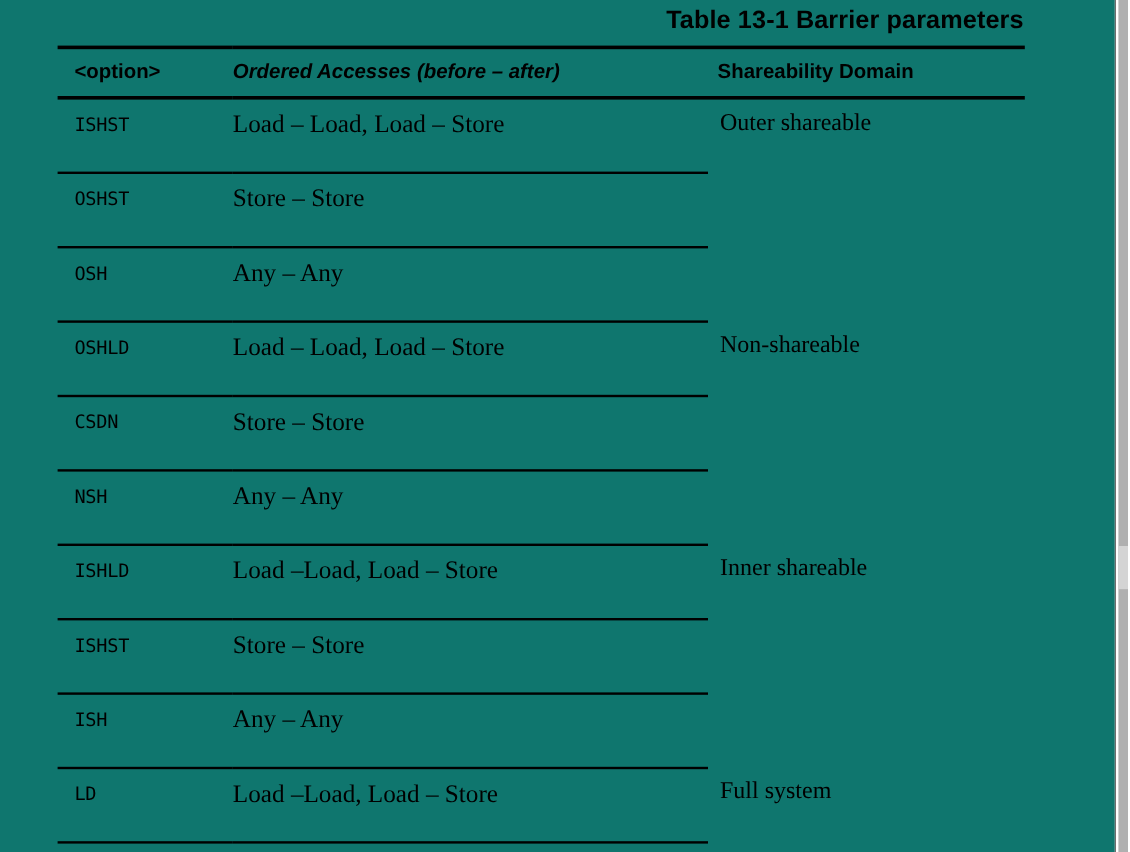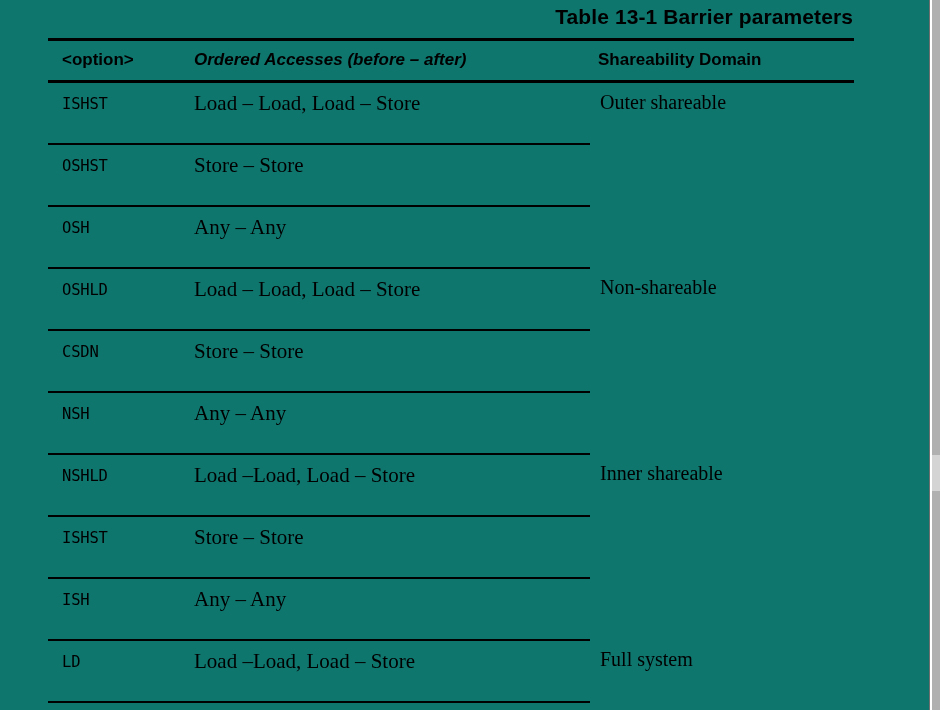--- a/index.html
+++ b/index.html
@@ -199,21 +199,21 @@
         </tr>
         <tr class="row-inner">
           <td class="cell-option">CSDN</td>
           <td class="cell-access">Store – Store</td>
         </tr>
         <tr class="row-grouplast">
           <td class="cell-option">NSH</td>
           <td class="cell-access">Any – Any</td>
         </tr>
         <tr class="row-inner">
-          <td class="cell-option">NSHLD</td>
+          <td class="cell-option">ISHLD</td>
           <td class="cell-access">Load –Load, Load – Store</td>
           <td class="cell-domain" rowspan="3">Inner shareable</td>
         </tr>
         <tr class="row-inner">
           <td class="cell-option">ISHST</td>
           <td class="cell-access">Store – Store</td>
         </tr>
         <tr class="row-grouplast">
           <td class="cell-option">ISH</td>
           <td class="cell-access">Any – Any</td>

